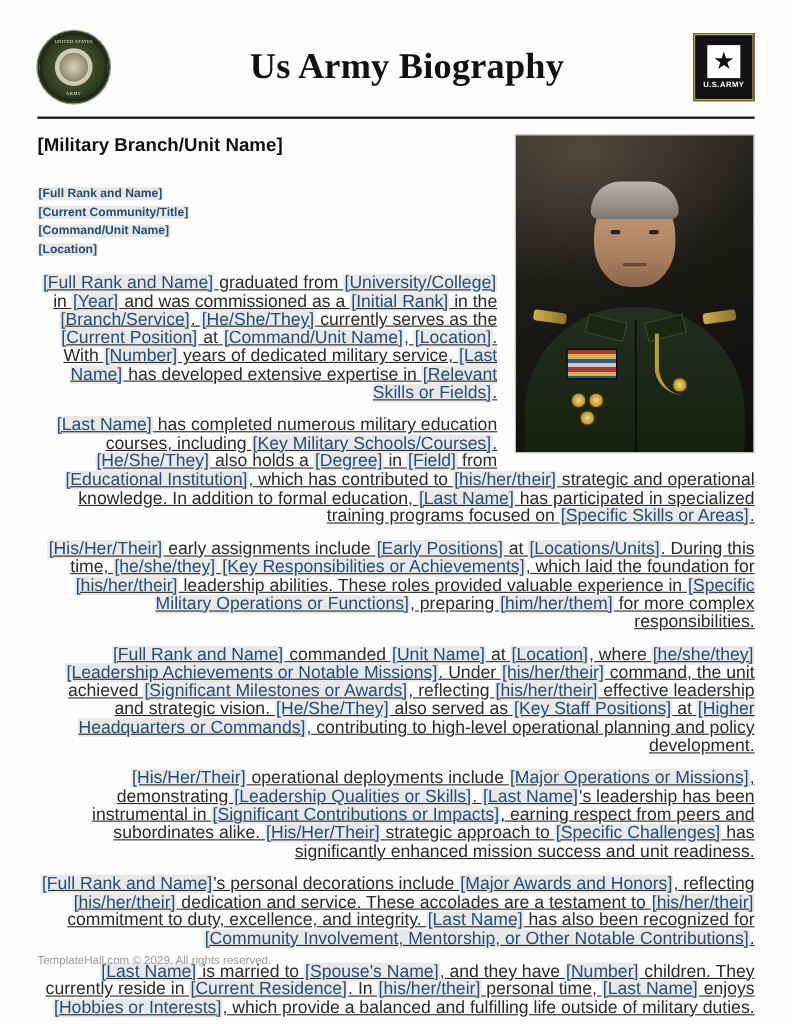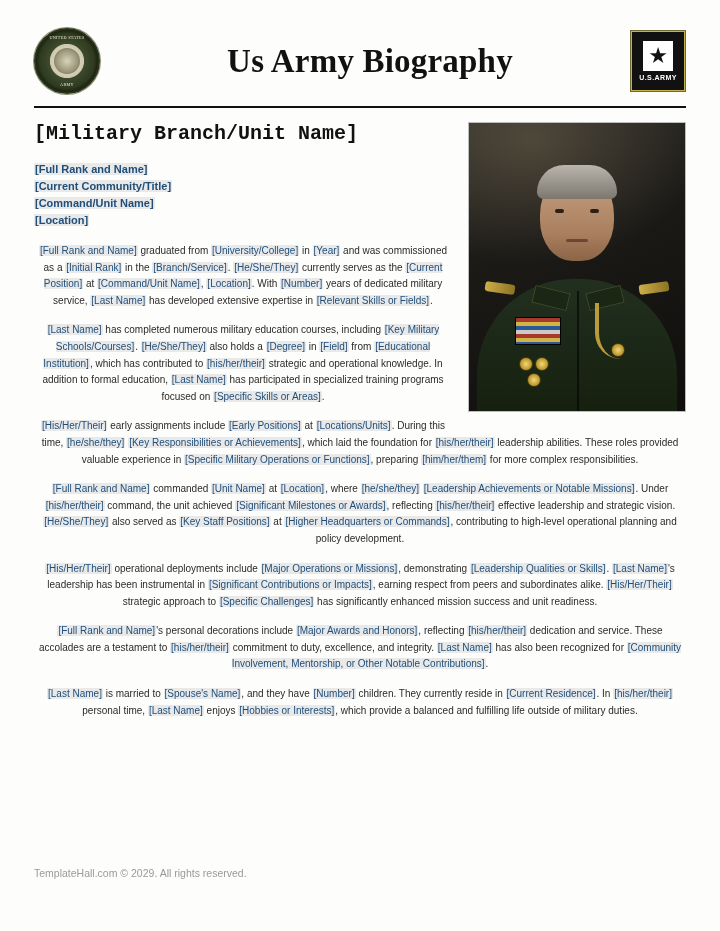--- a/index.html
+++ b/index.html
@@ -121,25 +121,25 @@
     height: 2px;
     background: #111111;
     margin: 2px 8px 14px 8px;
   }
   
   .content {
     padding: 0 8px;
     position: relative;
   }
   .branch-title {
-    font-family: Liberation Mono, monospace;
+    font-family: Liberation Sans, sans-serif;
     font-weight: bold;
-    font-size: 20px;
+    font-size: 17px;
     color: #111111;
-    margin: 0 0 16px 0;
+    margin: 0 0 26px 0;
   }
   .portrait {
     float: right;
     width: 218px;
     height: 290px;
     margin: 0 0 10px 16px;
     border: 1px solid #bdbdbd;
     box-sizing: border-box;
     background: linear-gradient(160deg, #2c2a26 0%, #1b1a17 40%, #0f0e0c 100%);
     position: relative;
@@ -272,25 +272,26 @@
   .id-block {
     font-size: 11px;
     font-weight: bold;
     line-height: 17px;
     color: #1a1a1a;
     margin-bottom: 14px;
   }
   .id-block .ph { font-weight: bold; }
 
   p.para {
-    font-size: 10px;
+    font-size: 16px;
     line-height: 16.6px;
     color: #2a2a2a;
     margin: 0 0 13px 0;
-    text-align: center;
+    text-align: right;
+    text-decoration: underline;
   }
   .ph {
     background: #e9e9e9;
     color: #1f4e79;
     padding: 0 1px;
     border-radius: 1px;
   }
   .footer {
     position: absolute;
     left: 34px;

